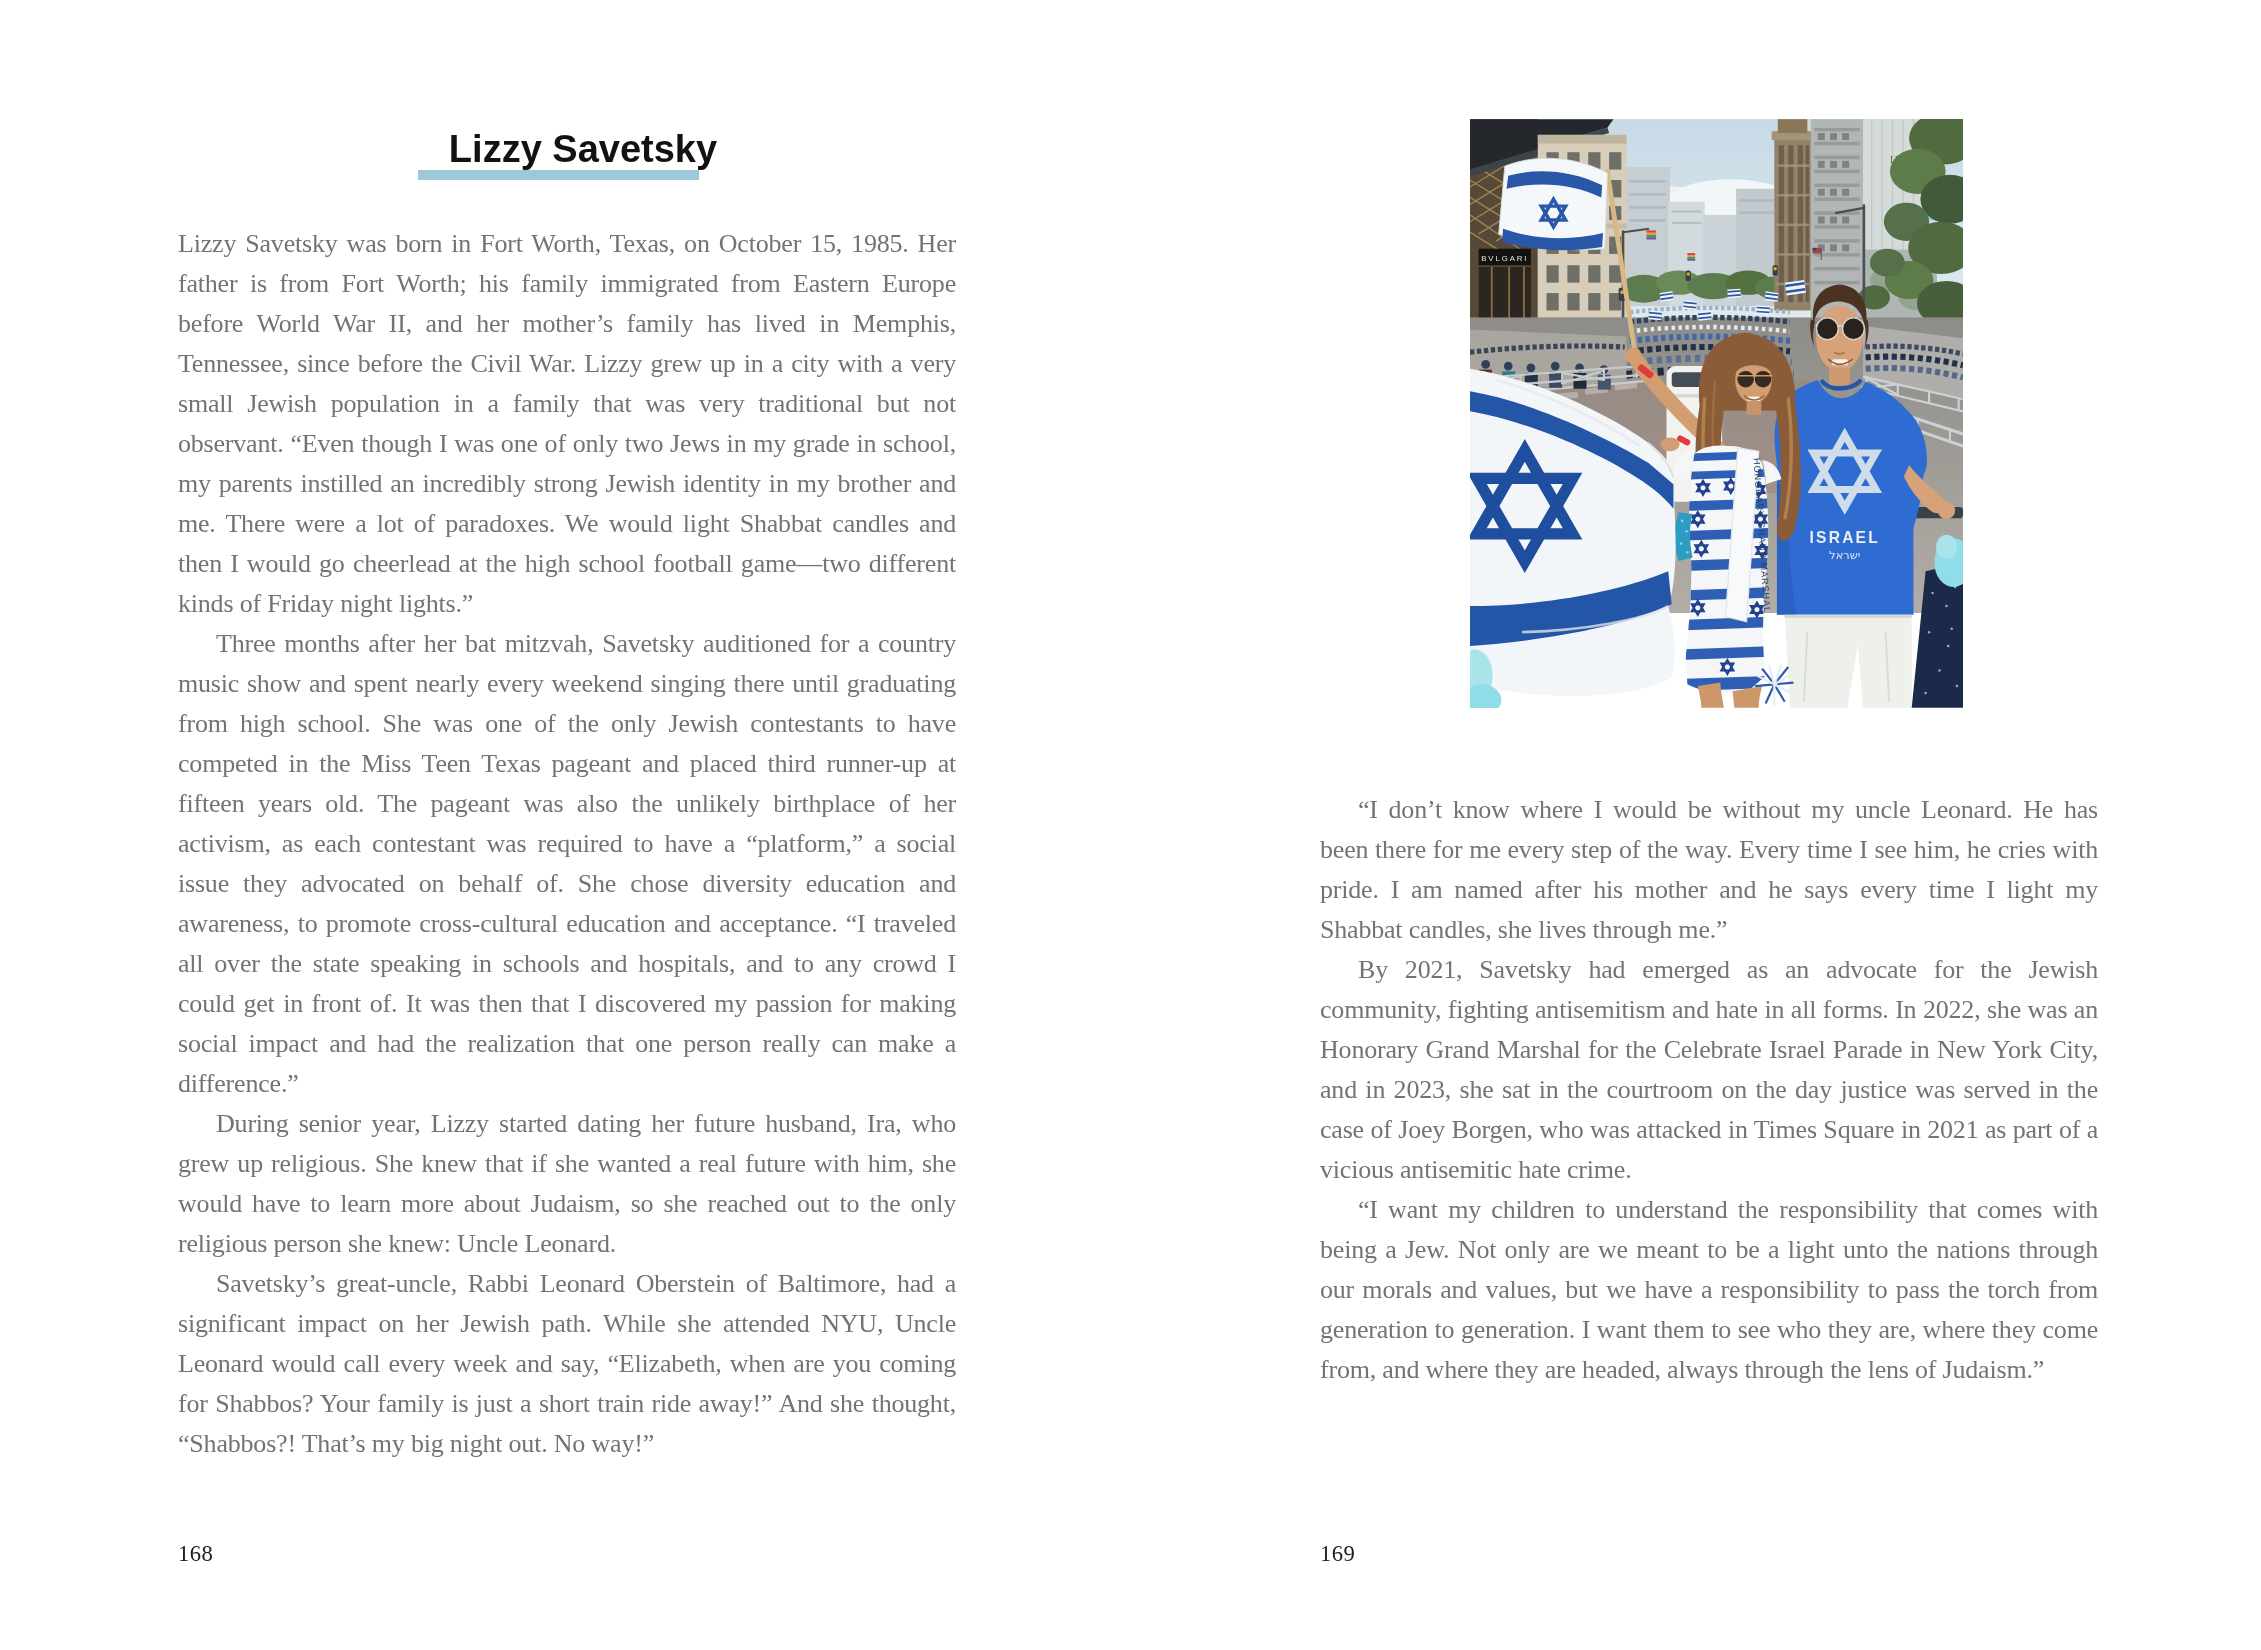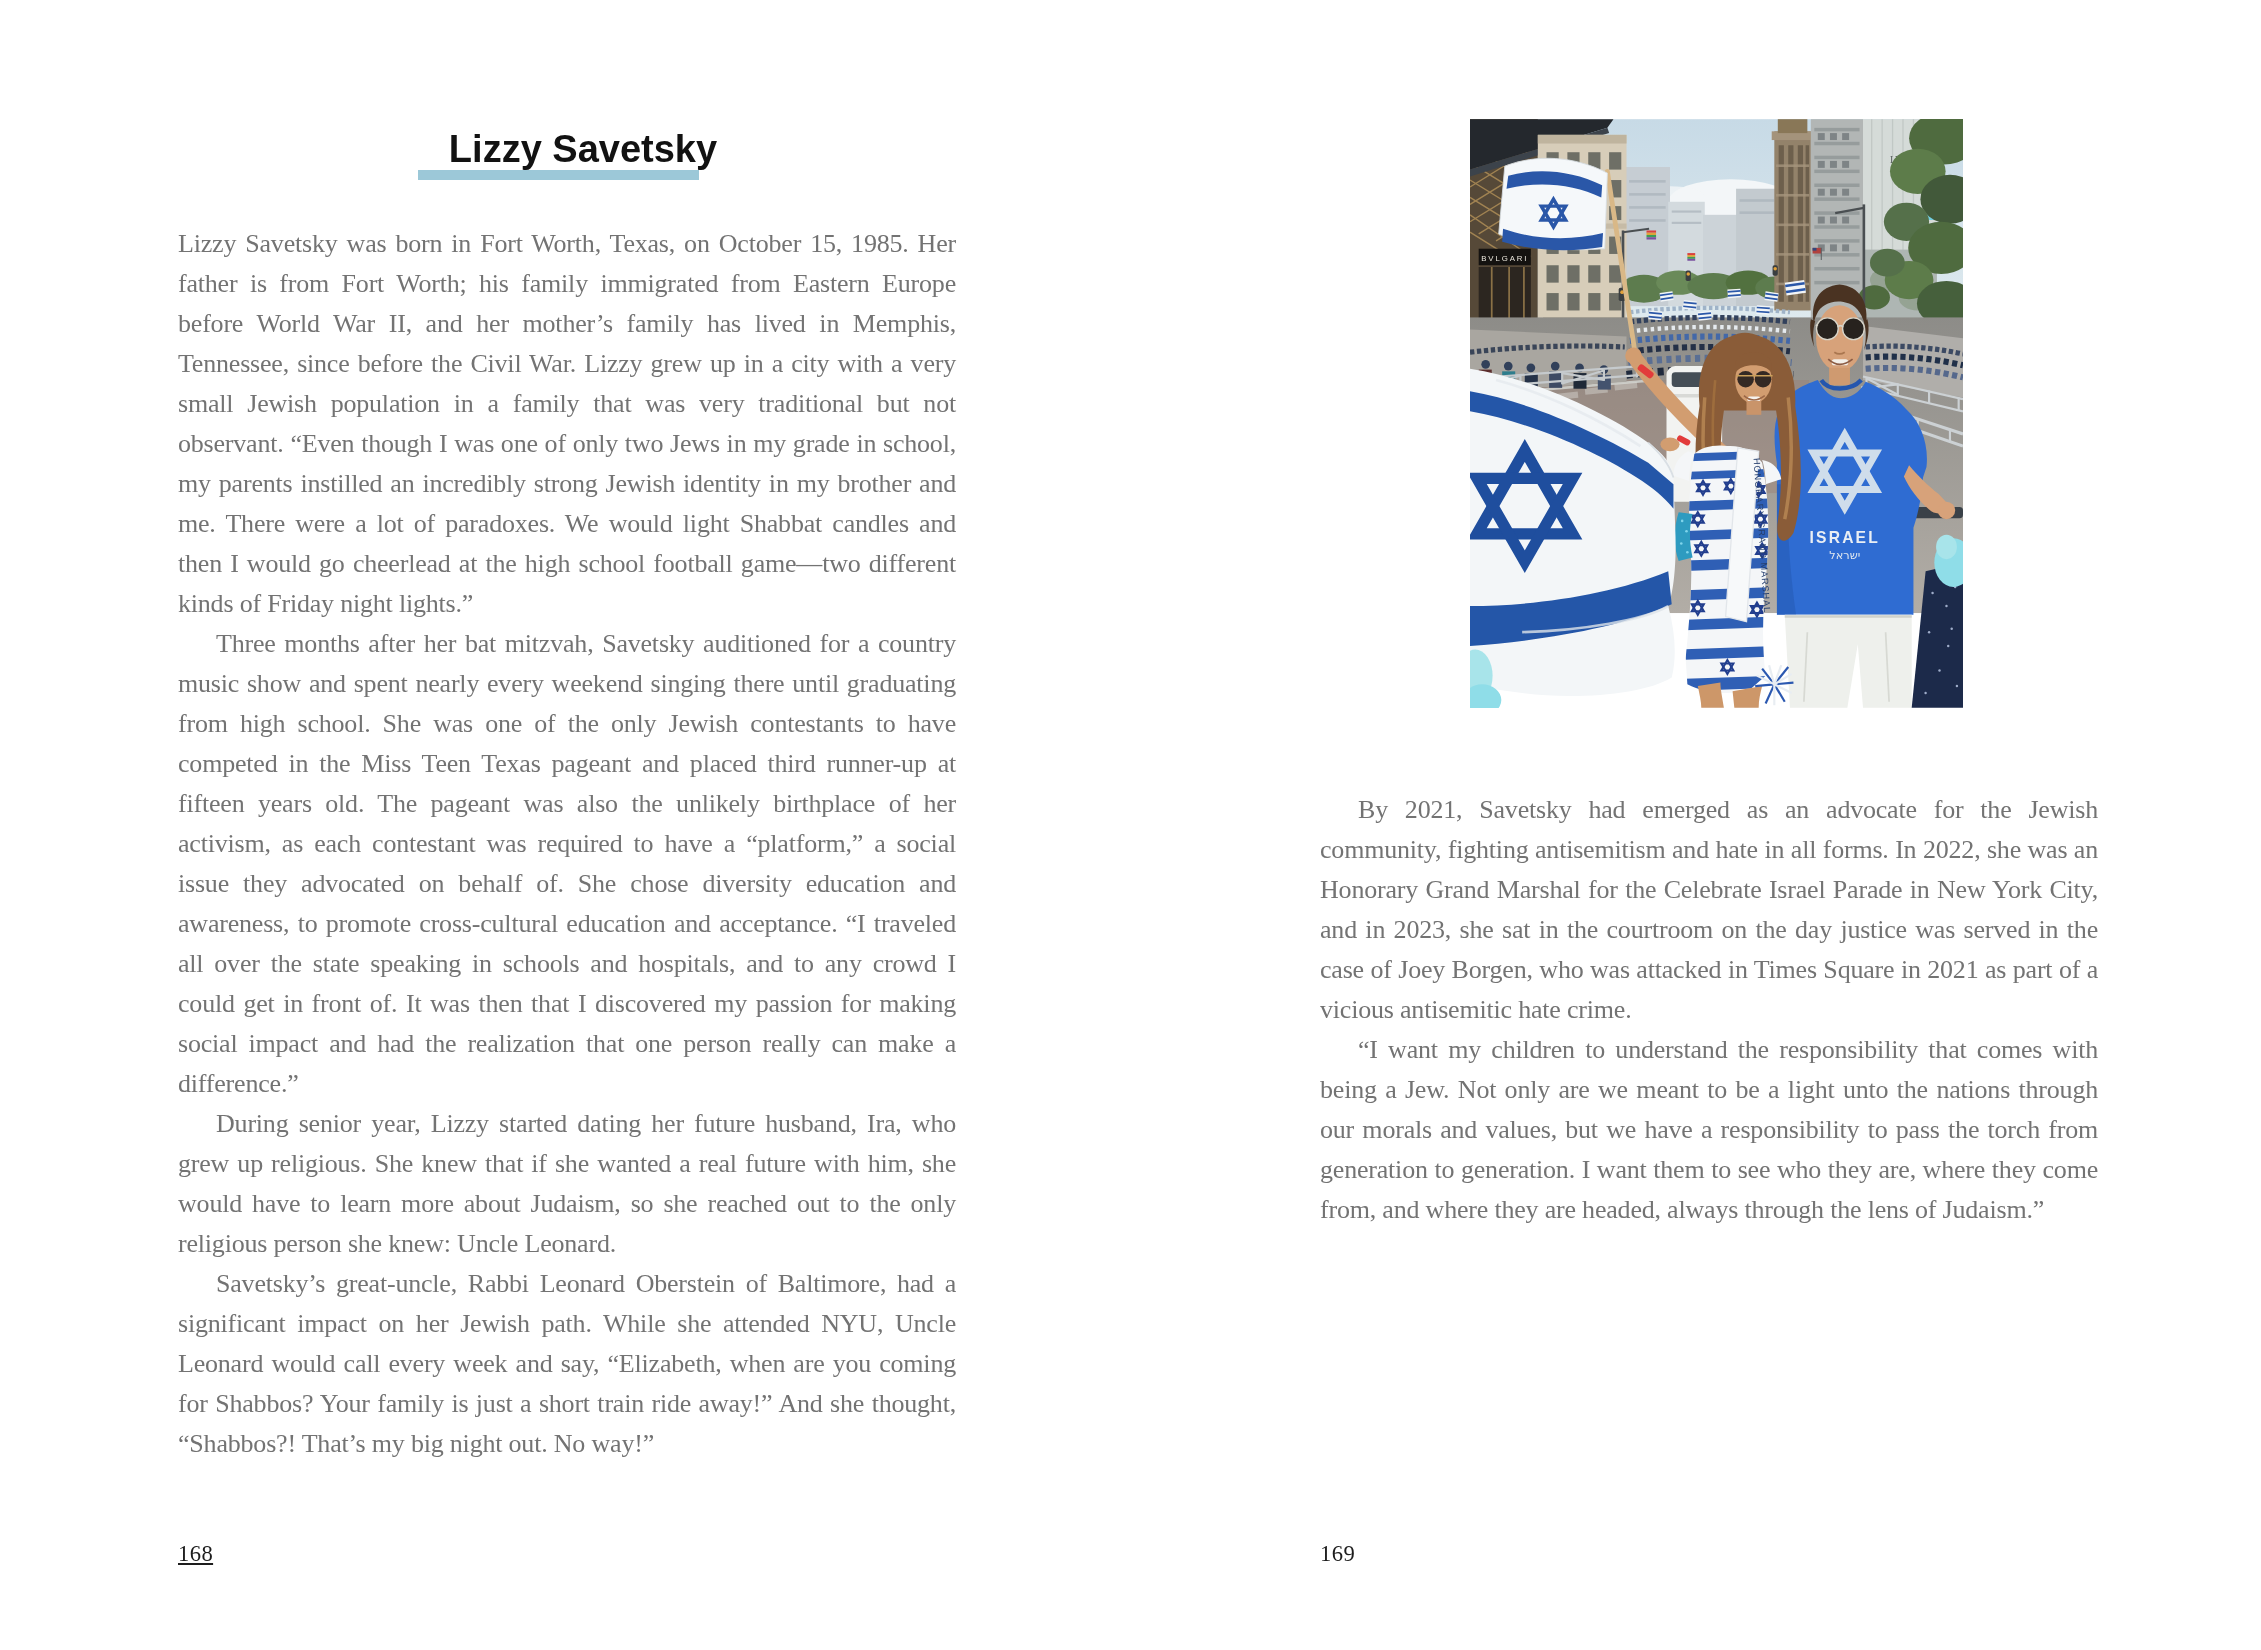--- a/index.html
+++ b/index.html
@@ -22,21 +22,21 @@
     font-size:26px;line-height:40px;text-align:justify;
     letter-spacing:-0.2px;color:#737373;
   }
   .body-text p{margin:0;padding:0;}
   .body-text p.indent{text-indent:38px;}
   .body-left{left:178px;top:224px;}
   .body-right{left:1320px;top:790px;}
   .folio{
     position:absolute;font-size:22.6px;color:#1d1d1d;letter-spacing:0.4px;
   }
-  .folio-left{left:178px;top:1541px;text-decoration:underline;}
+  .folio-left{left:178px;top:1541px;}
   .folio-right{left:1320px;top:1541px;width:778px;text-align:left;}
   .photo-figure{
     position:absolute;left:1470px;top:119px;width:493px;height:589px;margin:0;
     overflow:hidden;
   }
   .photo-figure svg{display:block;width:493px;height:589px;}
 </style>
 </head>
 <body>
 
@@ -558,20 +558,21 @@
         <g>
           <ellipse cx="556" cy="510" rx="22" ry="28" fill="#8fdde8"></ellipse>
           <ellipse cx="548" cy="492" rx="12" ry="14" fill="#a8e4ea"></ellipse>
           <ellipse cx="6" cy="640" rx="20" ry="30" fill="#a8e4ea"></ellipse>
           <ellipse cx="14" cy="668" rx="22" ry="18" fill="#8fdde8"></ellipse>
         </g>
       </svg>
     </figure>
 
     <div class="body-text body-right">
+      <p class="indent">“I don’t know where I would be without my uncle Leonard. He has been there for me every step of the way. Every time I see him, he cries with pride. I am named after his mother and he says every time I light my Shabbat candles, she lives through me.”</p>
       <p class="indent">By 2021, Savetsky had emerged as an advocate for the Jewish community, fighting antisemitism and hate in all forms. In 2022, she was an Honorary Grand Marshal for the Celebrate Israel Parade in New York City, and in 2023, she sat in the courtroom on the day justice was served in the case of Joey Borgen, who was attacked in Times Square in 2021 as part of a vicious antisemitic hate crime.</p>
       <p class="indent">“I want my children to understand the responsibility that comes with being a Jew. Not only are we meant to be a light unto the nations through our morals and values, but we have a responsibility to pass the torch from generation to generation. I want them to see who they are, where they come from, and where they are headed, always through the lens of Judaism.”</p>
     </div>
 
     <div class="folio folio-right">169</div>
   </section>
 
 </main>
 
 

